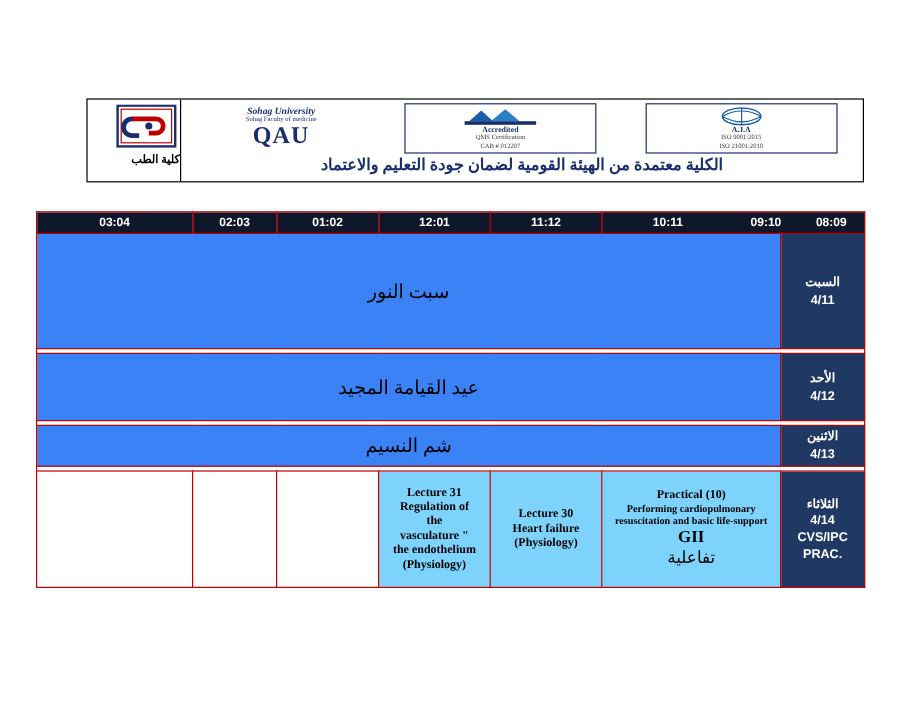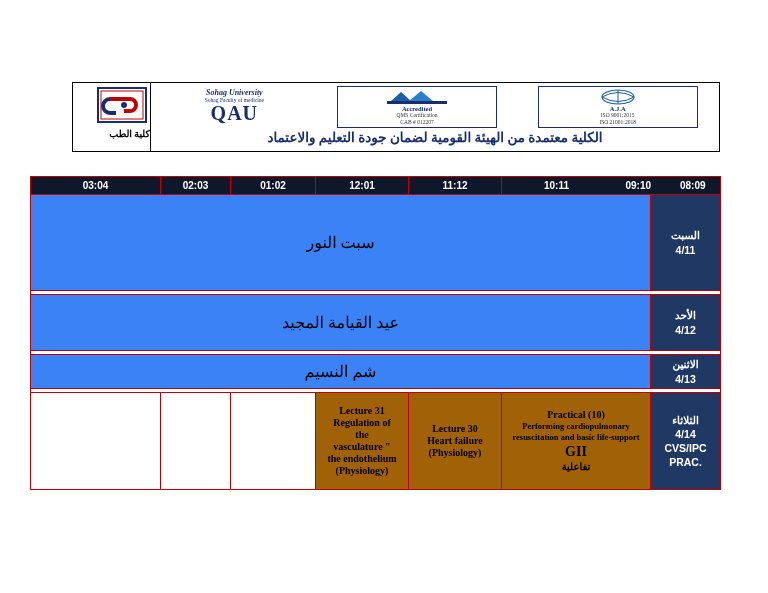--- a/index.html
+++ b/index.html
@@ -172,33 +172,33 @@
   .holiday {
     background: #3b82f6;
     color: #000;
     font-size: 16px;
     direction: rtl;
   }
   .holiday.tall { height: 95px; }
   .holiday.mid  { height: 55px; }
   .holiday.low  { height: 33px; }
   .lect {
-    background: #a16207;
+    background: #7dd3fc;
     color: #000;
     font-size: 10px;
     font-weight: bold;
     line-height: 1.2;
     padding: 3px 2px;
     height: 96px;
   }
   .lect .ln { display: block; }
   .prac-title { font-size: 10px; font-weight: bold; }
   .prac-body { font-size: 8.5px; font-weight: bold; line-height: 1.2; }
   .prac-gii { font-size: 14px; font-weight: bold; margin-top: 2px; }
-  .prac-ar { font-size: 10px; font-weight: bold; direction: rtl; }
+  .prac-ar { font-size: 14px; font-weight: normal; direction: rtl; }
   .empty { background: #ffffff; height: 96px; }
   .sep-row td {
     border: none;
     height: 3px;
     background: #ffffff;
   }
 </style>
 </head>
 <body>
 

